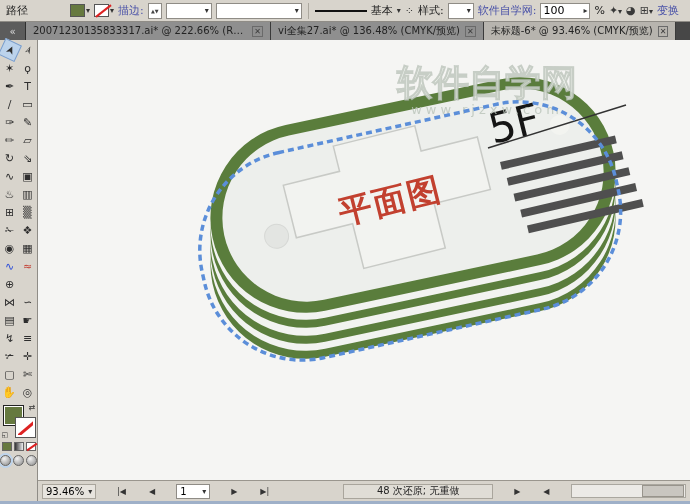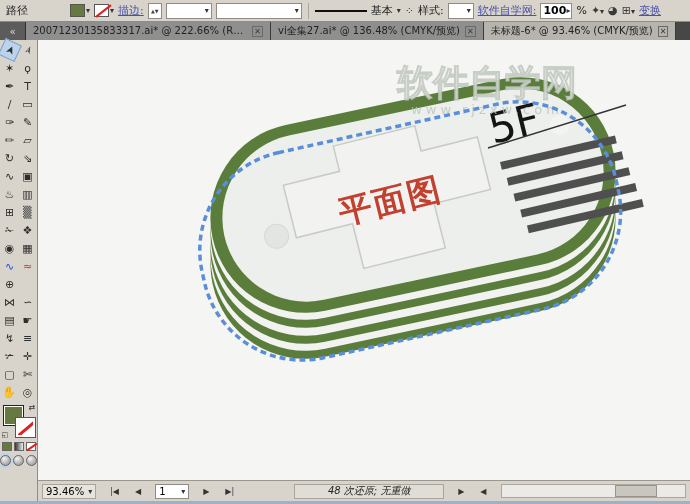--- a/index.html
+++ b/index.html
@@ -2,31 +2,31 @@
 <html><head>
 <meta charset="utf-8">
 <style>
   * { margin:0; padding:0; box-sizing:border-box; }
   html,body { width:690px; height:504px; overflow:hidden; }
   body { font-family:"DejaVu Sans","Liberation Sans",sans-serif; font-size:11px; background:#d8d4cc; position:relative; border-bottom:3px solid #9fb0c8; }
 
   
   .control-bar { position:absolute; top:0; left:0; right:0; height:22px; background:#d8d4cc; border-bottom:1px solid #8f8c86; display:flex; align-items:center; gap:4px; padding:9px 6px; white-space:nowrap; }
   .cb-label { color:#1c1c1c; }
-  .cb-link { color:#4a52a8; text-decoration:underline; cursor:pointer; }
+  .cb-link { color:#4a52a8; cursor:pointer; }
   .swatch-wrap { display:flex; align-items:center; gap:1px; }
   .swatch { width:15px; height:13px; border:1px solid #555; background:#fff; position:relative; }
   .swatch.none::after { content:""; position:absolute; left:-1px; top:5px; width:19px; height:2px; background:#d22; transform:rotate(-38deg); }
   .chev { font-size:8px; color:#333; }
   .dropdown { background:#fff; border:1px solid #8f8c86; height:16px; display:flex; align-items:center; justify-content:space-between; padding:0 2px; gap:3px; }
   .stepper { width:14px; height:16px; background:#fff; border:1px solid #8f8c86; display:flex; flex-direction:column; align-items:center; justify-content:center; font-size:5px; line-height:4px; color:#444; }
   .sep { width:1px; height:16px; background:#aca89f; margin:0 2px; }
   .stroke-line { width:52px; height:2px; background:#111; }
   .cb-icon { font-size:11px; color:#3a3a3a; }
-  .opacity-box { width:32px; height:16px; background:#fff; border:1px solid #8f8c86; display:flex; align-items:center; justify-content:space-between; padding:0 2px;font-weight:bold; }
+  .opacity-box { width:50px; height:16px; background:#fff; border:1px solid #8f8c86; display:flex; align-items:center; justify-content:space-between; padding:0 2px; }
 
   
   .tab-bar { position:absolute; top:22px; left:0; right:0; height:18px; background:#474747; display:flex; align-items:stretch; }
   .panel-collapse { width:26px; background:#5c5c5c; color:#ddd; font-size:10px; display:flex; align-items:center; justify-content:center; border-right:1px solid #2f2f2f; }
   .doc-tab { display:flex; align-items:center; gap:5px; padding:0 7px; font-size:10px; color:#232323; background:#8f8f8f; border-right:1px solid #3a3a3a; max-width:245px; overflow:hidden; }
   .doc-tab.active { background:#b7b4ae; }
   .doc-tab span { white-space:nowrap; overflow:hidden; text-overflow:ellipsis; }
   .tab-close { font-size:8px; color:#3c3c3c; border:1px solid #6a6a6a; padding:0 1px; line-height:9px; flex:none; }
 
   
@@ -45,25 +45,25 @@
   .mini-btn.grad { background:linear-gradient(90deg,#333,#eee); }
   .mini-btn.none::after { content:""; position:absolute; left:-1px; top:3px; width:12px; height:2px; background:#d22; transform:rotate(-35deg); }
   .screen-row { display:flex; gap:2px; margin-top:4px; flex:none; }
   .screen-btn { width:11px; height:11px; border-radius:50%; background:radial-gradient(circle at 35% 30%,#f2f2f2,#8a8a8a); border:1px solid #666; }
   .screen-btn.active { box-shadow:0 0 0 2px #bcd3ec; }
 
   
   .canvas { position:absolute; top:40px; left:38px; right:0; bottom:21px; background:#f5f5f3; overflow:hidden; }
 
   
-  .status-bar { position:absolute; left:38px; right:0; bottom:0; height:21px; background:#d8d4cc; border-top:1px solid #9a968e; display:flex; align-items:center; gap:12px; padding:0 4px; font-size:10px; }
+  .status-bar { position:absolute; left:38px; right:0; bottom:0; height:21px; background:#d8d4cc; border-top:1px solid #9a968e; display:flex; align-items:center; gap:19px; padding:0 4px; font-size:10px; }
   .zoom-box { display:flex; align-items:center; gap:4px; border:1px solid #a9a59c; background:#e7e4de; height:15px; padding:0 3px; }
   .nav-btn { color:#333; font-size:8px; padding:0 2px; cursor:pointer; }
   .artboard-box { width:34px; height:15px; background:#fff; border:1px solid #8f8c86; display:flex; align-items:center; justify-content:space-between; padding:0 3px; }
-  .undo-box { width:150px; height:15px; border:1px solid #a9a59c; background:#e0ddd6; display:flex; align-items:center; justify-content:center; color:#222;font-style:italic; }
+  .undo-box { width:150px; height:15px; border:1px solid #a9a59c; background:#e0ddd6; display:flex; align-items:center; justify-content:center; color:#222; }
   .hscroll { flex:1; height:14px; background:#eceae6; border:1px solid #aaa79f; position:relative; }
   .hscroll-thumb { position:absolute; top:0; bottom:0; left:62%; width:42px; background:#c9c6c0; border:1px solid #98948c; }
 </style>
 </head>
 <body>
 
 <div class="control-bar">
   <span class="cb-label">路径</span>
   <span style="width:34px"></span>
   <span class="swatch-wrap">

